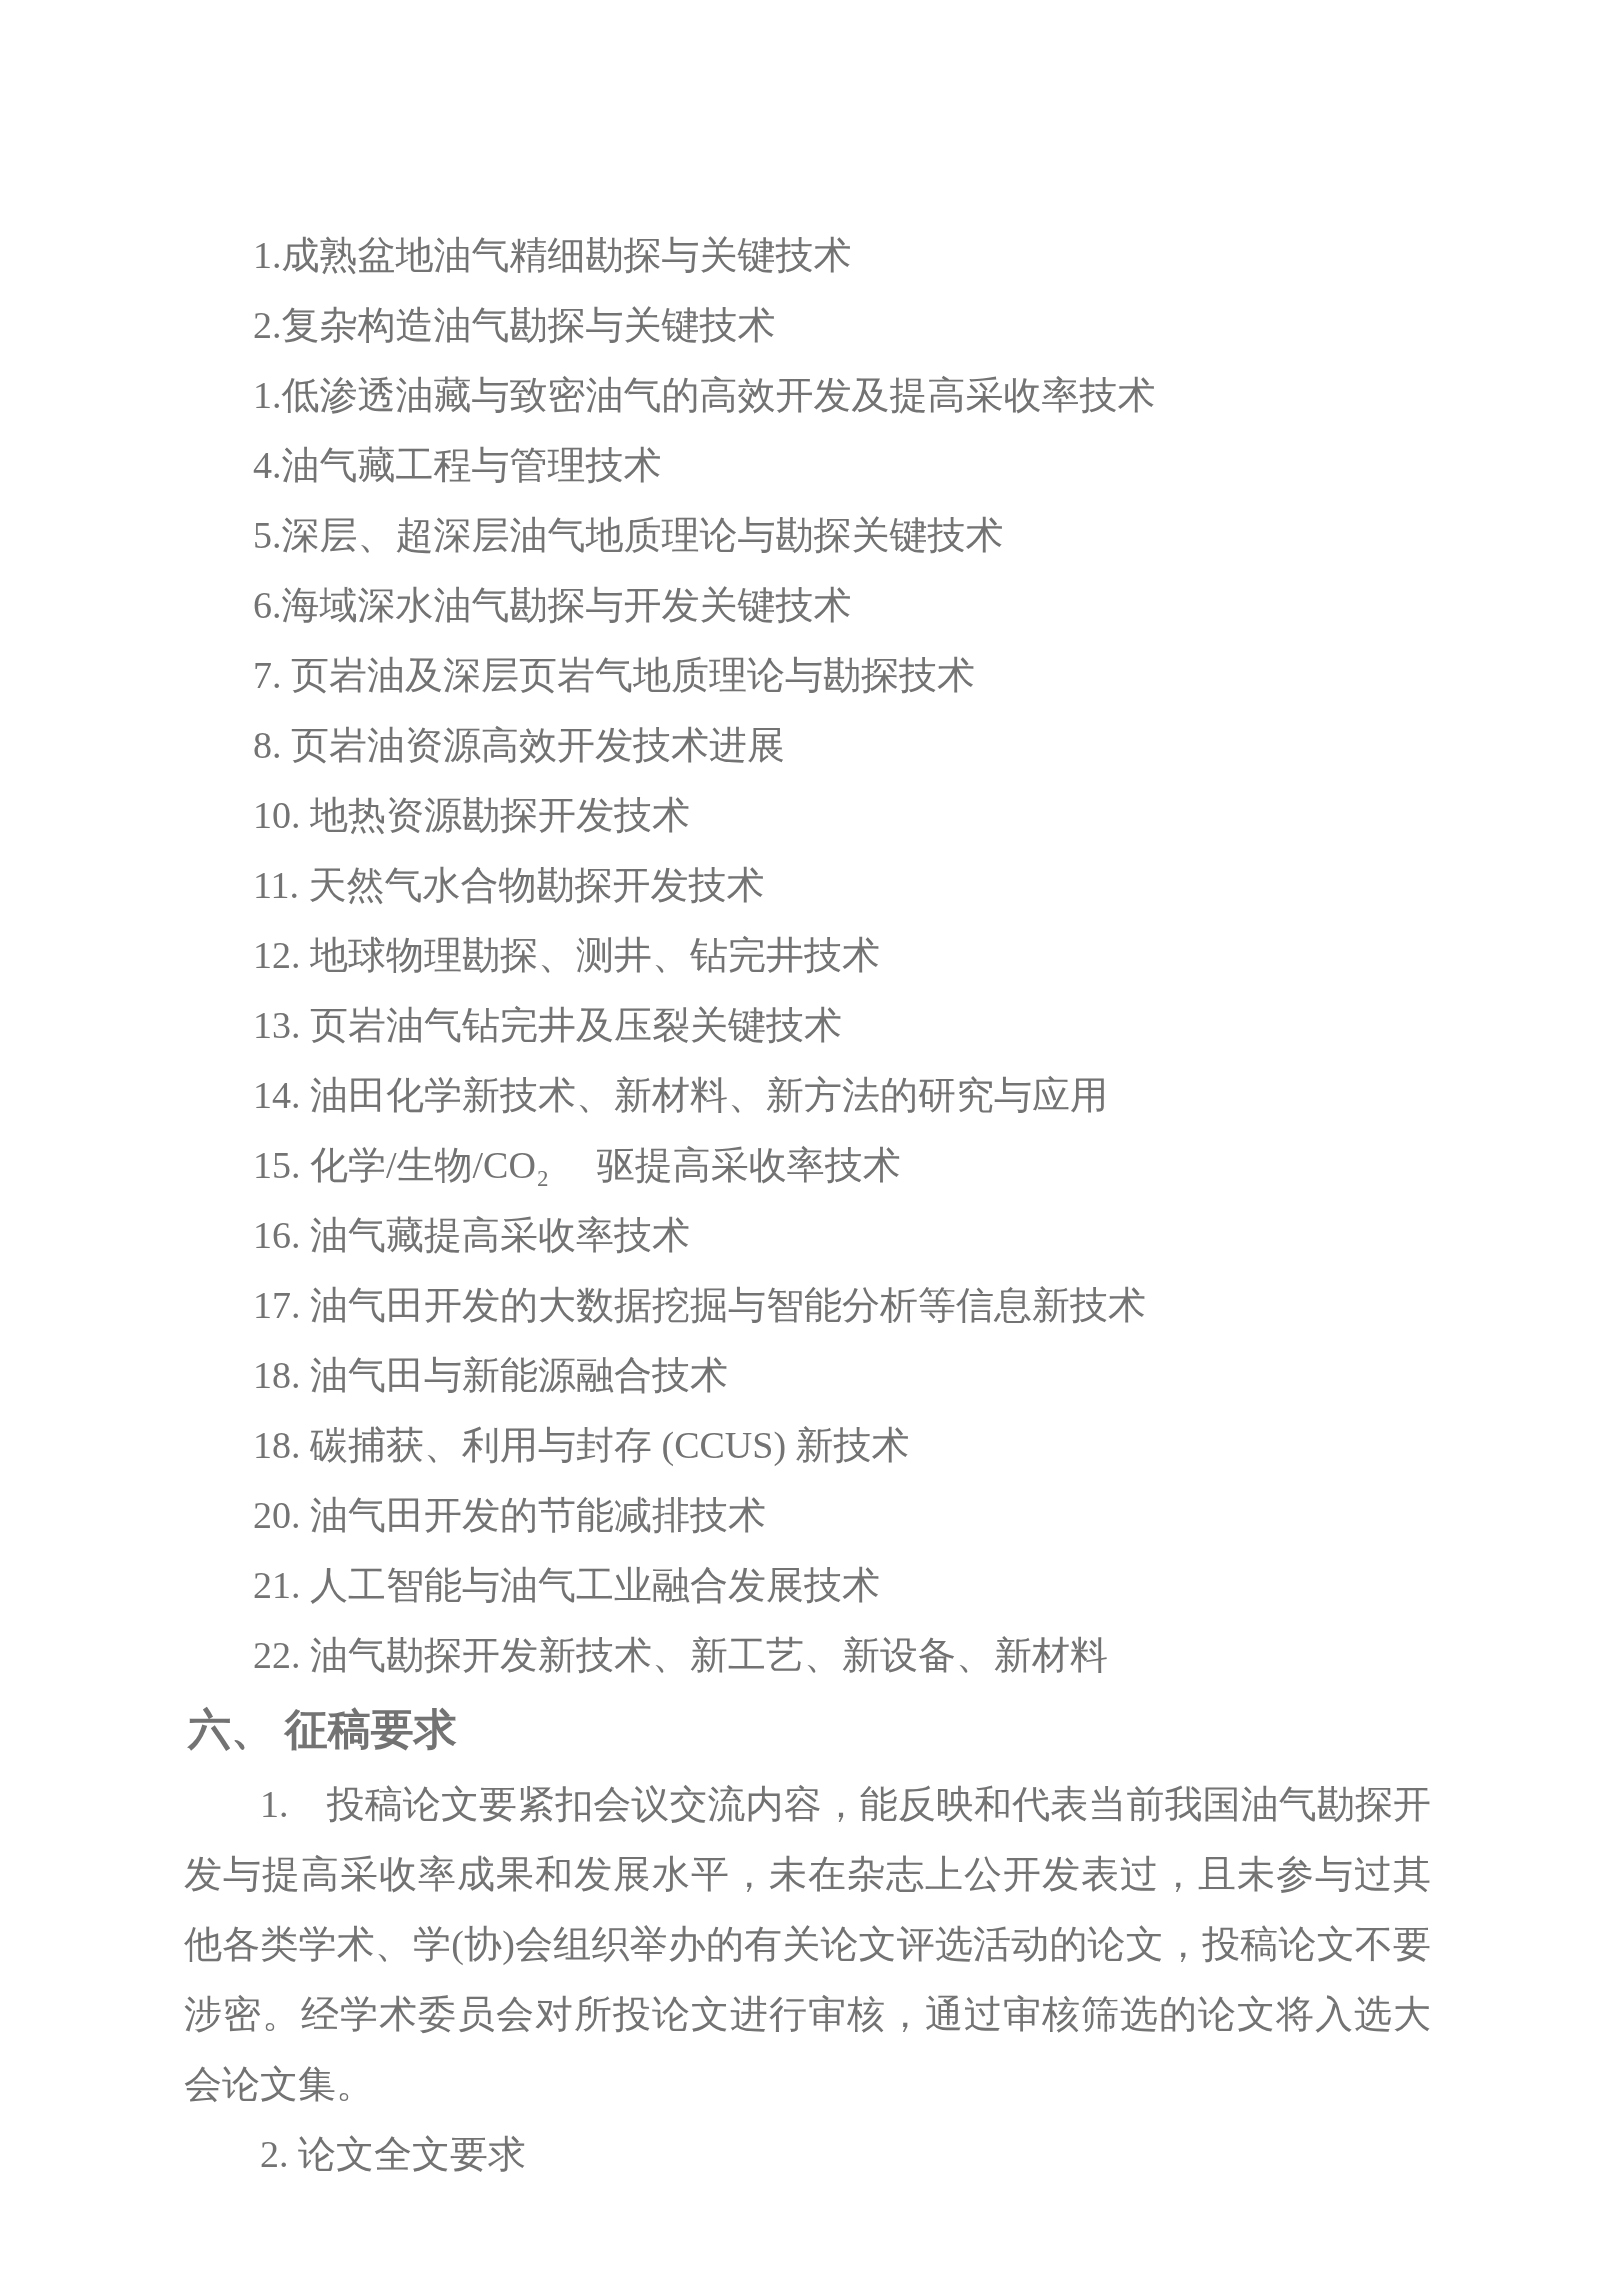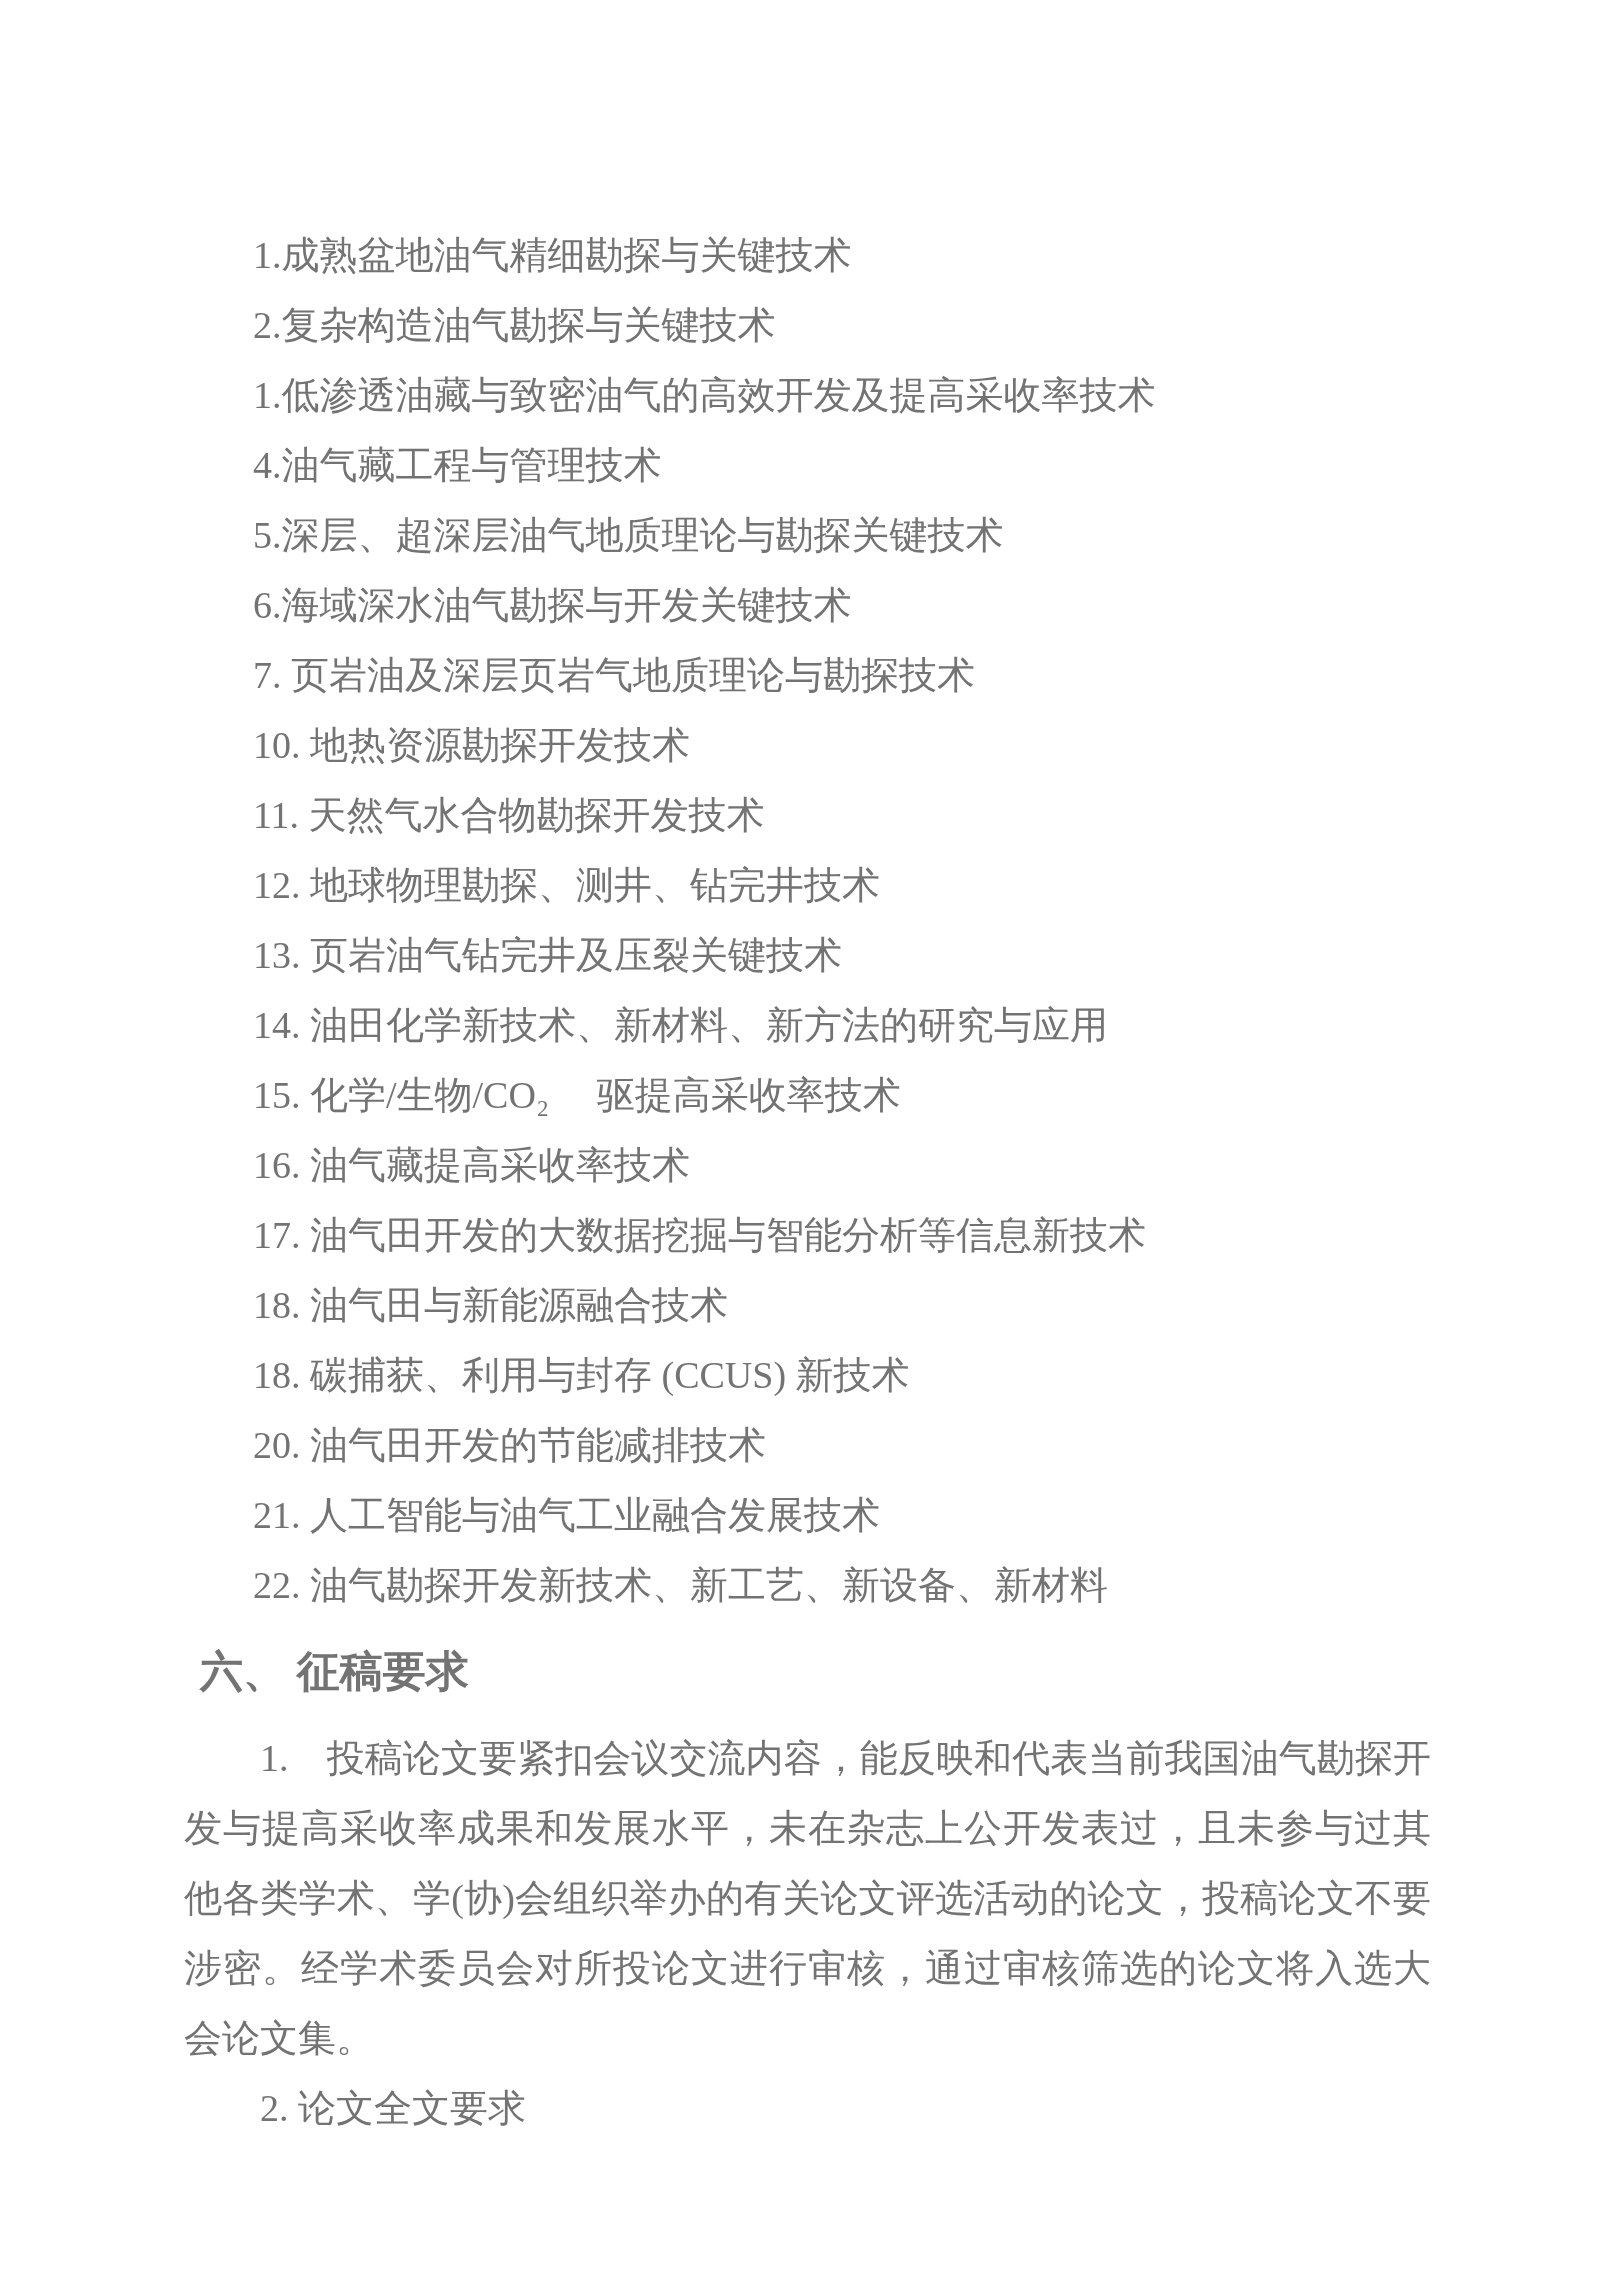--- a/index.html
+++ b/index.html
@@ -27,21 +27,21 @@
     margin: 0;
     padding: 0;
   }
   .topic-item {
     font-size: 38px;
     line-height: 70px;
     padding-left: 69px;
     white-space: nowrap;
   }
   .section-heading {
-    margin: 16px;
+    margin: 4px;
     padding: 0;
     font-size: 43px;
     font-weight: bold;
     line-height: 71px;
   }
   .requirements-paragraph {
     margin: 0;
     padding: 0;
     font-size: 38px;
     line-height: 70px;
@@ -64,20 +64,21 @@
   <div class="content">
 
     <ol class="topics-list">
       <li class="topic-item">1.成熟盆地油气精细勘探与关键技术</li>
       <li class="topic-item">2.复杂构造油气勘探与关键技术</li>
       <li class="topic-item">1.低渗透油藏与致密油气的高效开发及提高采收率技术</li>
       <li class="topic-item">4.油气藏工程与管理技术</li>
       <li class="topic-item">5.深层、超深层油气地质理论与勘探关键技术</li>
       <li class="topic-item">6.海域深水油气勘探与开发关键技术</li>
       <li class="topic-item">7. 页岩油及深层页岩气地质理论与勘探技术</li>
+      <li class="topic-item">8. 页岩油资源高效开发技术进展</li>
       <li class="topic-item">10. 地热资源勘探开发技术</li>
       <li class="topic-item">11. 天然气水合物勘探开发技术</li>
       <li class="topic-item">12. 地球物理勘探、测井、钻完井技术</li>
       <li class="topic-item">13. 页岩油气钻完井及压裂关键技术</li>
       <li class="topic-item">14. 油田化学新技术、新材料、新方法的研究与应用</li>
       <li class="topic-item">15. 化学/生物/CO₂　 驱提高采收率技术</li>
       <li class="topic-item">16. 油气藏提高采收率技术</li>
       <li class="topic-item">17. 油气田开发的大数据挖掘与智能分析等信息新技术</li>
       <li class="topic-item">18. 油气田与新能源融合技术</li>
       <li class="topic-item">18. 碳捕获、利用与封存 (CCUS) 新技术</li>

